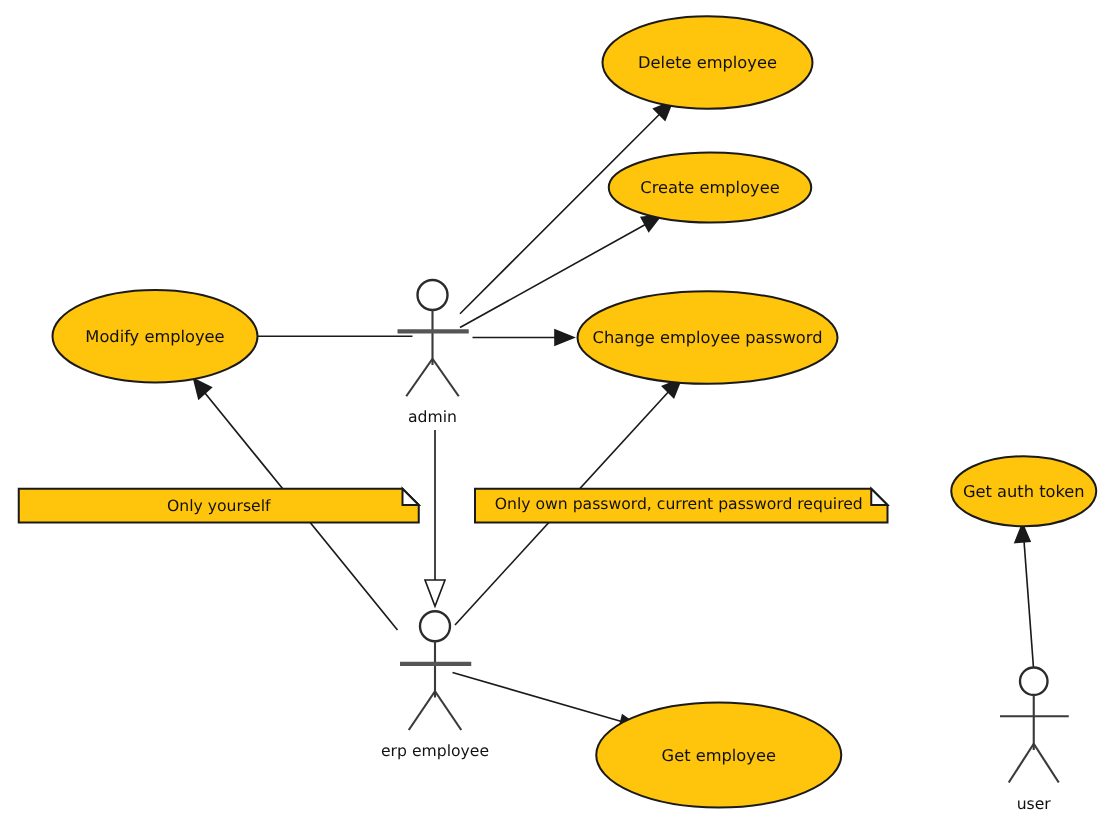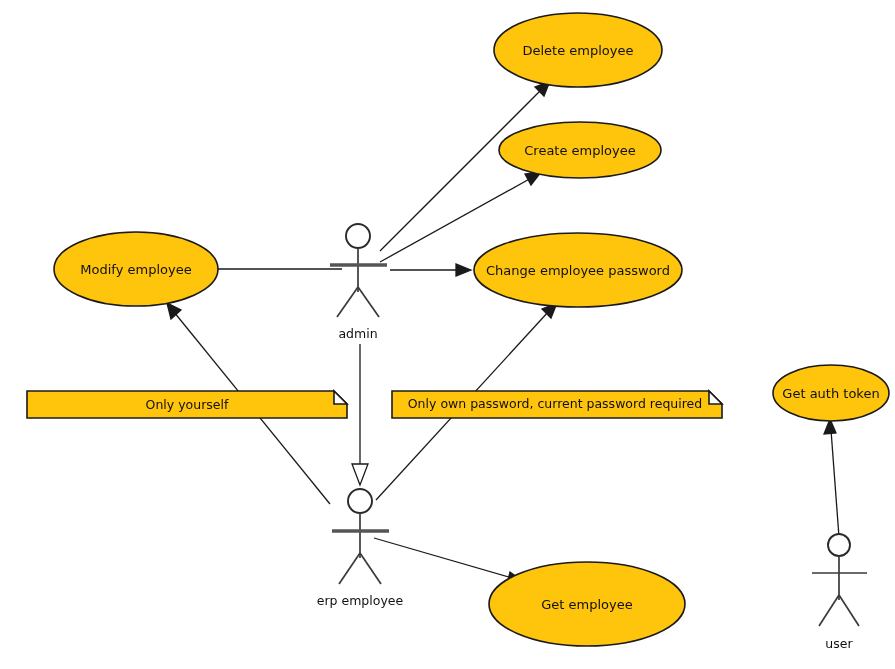--- a/index.html
+++ b/index.html
@@ -11,21 +11,20 @@
     width: 895px;
     height: 669px;
     font-family: "DejaVu Sans", "Liberation Sans", sans-serif;
     overflow: hidden;
   }
   #diagram-root {
     position: relative;
     width: 748px;
     height: 669px;
     background: #ffffff;
-    padding-left: 12px;
   }
   svg.canvas {
     display: block;
     width: 895px;
     height: 669px;
   }
   .uc-ellipse {
     fill: #FFC40C;
     stroke: #1a1a1a;
     stroke-width: 1.6;

